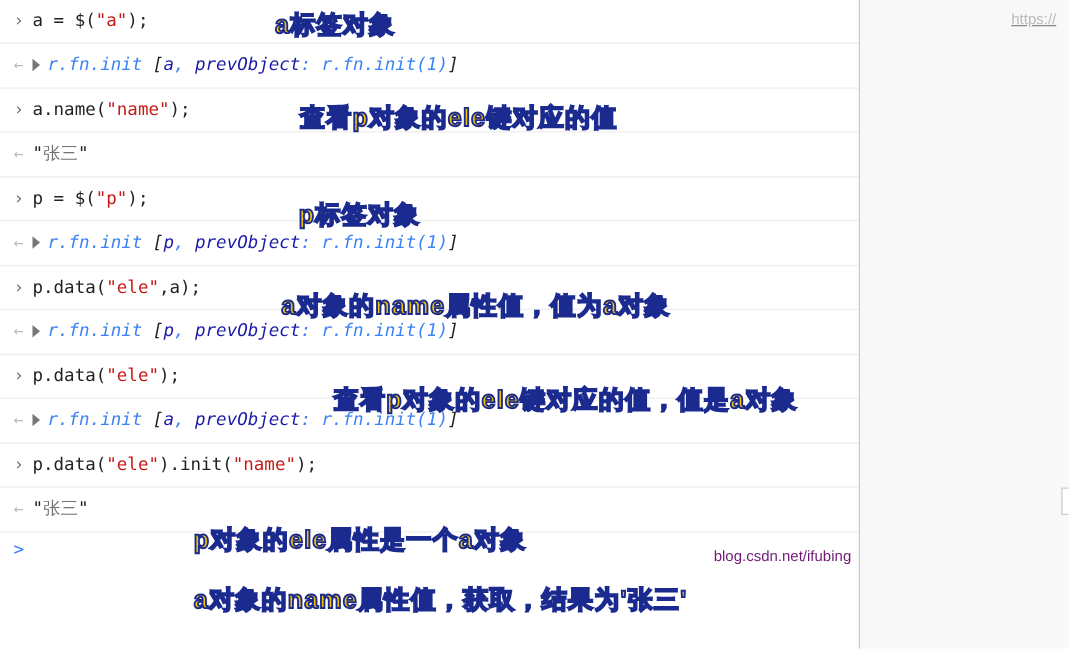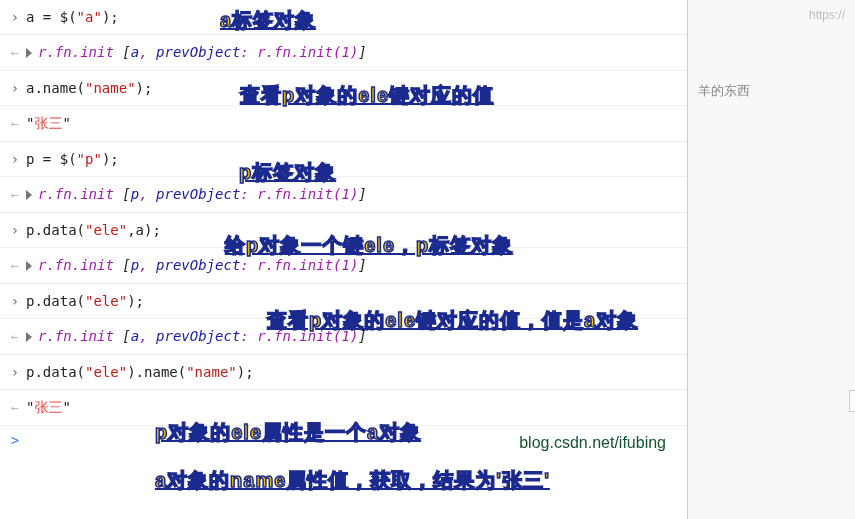--- a/index.html
+++ b/index.html
@@ -21,20 +21,21 @@
       width: 168px;
       float: left;
       background: #f8f8f8;
       height: 519px;
       position: relative;
       border-left: 1px solid #ccc;
       padding: 8px 10px;
       color: #888;
       font-family: sans-serif;
       font-size: 13px;
+      text-decoration: underline;
     }
     .side-url { color: #bbb; font-size: 12px; text-align: right; margin-bottom: 60px;}
     .side-text { color: #888; margin-top: 50px;}
     .row {
       display: flex;
       align-items: flex-start;
       border-bottom: 1px solid #eee;
       padding: 6px 4px 6px 4px;
       min-height: 28px;
       position: relative;
@@ -59,36 +60,35 @@
       width: 0; height: 0;
       border-left: 6px solid #777;
       border-top: 5px solid transparent;
       border-bottom: 5px solid transparent;
       margin-right: 6px;
       vertical-align: middle;
     }
     .tok-plain { color: #222; }
     .tok-string { color: #c41a16; }
     .tok-var { color: #1a1aa6; font-style: italic; }
-    .tok-obj { color: #a21caf; font-style: italic; margin-top: 16px; }
+    .tok-obj { color: #3b82f6; font-style: italic; margin-top: 16px; }
     .tok-bracket { color: #222; font-style: italic;}
-    .tok-result-str { color: #ef4444; }
+    .tok-result-str { color: #737373; }
     .annotation {
       position: absolute;
       font-family: "Microsoft YaHei", "SimHei", sans-serif;
       font-size: 20px;
       font-weight: 900;
       color: #f3c500;
       -webkit-text-stroke: 1.5px #1b2a8f;
       text-stroke: 1.5px #1b2a8f;
       letter-spacing: 1px;
       pointer-events: none;
       z-index: 10;
       line-height: 24px;
-      text-decoration: underline;
     }
     .prompt-row {
       display: flex;
       align-items: center;
       padding: 6px 4px;
     }
     .prompt-row .gutter { color: #367cf1; }
     .regex-badge {
       position: absolute;
       right: -25px;
@@ -96,23 +96,23 @@
       border: 1px solid #ccc;
       background: #fff;
       padding: 2px 6px;
       color: #888;
       font-family: monospace;
       font-size: 14px;
     }
     .watermark {
       position: absolute;
       bottom: 2px;
-      right: 21px;
-      color: #14532d;
-      font-size: 16px;
+      right: 6px;
+      color: #701a75;
+      font-size: 12px;
       font-family: sans-serif;
     }
   </style>
 </head>
 <body>
 
 <div class="main-area">
   <div id="rows-container">
       <div class="row">
         <div class="gutter"><span class="in-arrow">›</span></div>
@@ -149,42 +149,41 @@
       <div class="row">
         <div class="gutter"><span class="in-arrow">›</span></div>
         <div class="content"><span class="tok-plain">p.data(</span><span class="tok-string">"ele"</span><span class="tok-plain">);</span></div>
       </div>
       <div class="row">
         <div class="gutter"><span class="out-arrow">←</span></div>
         <div class="content"><span class="triangle"></span><span class="tok-obj">r.fn.init </span><span class="tok-bracket">[</span><span class="tok-var">a</span><span class="tok-obj">, </span><span class="tok-var">prevObject</span><span class="tok-obj">: r.fn.init(1)</span><span class="tok-bracket">]</span></div>
       </div>
       <div class="row">
         <div class="gutter"><span class="in-arrow">›</span></div>
-        <div class="content"><span class="tok-plain">p.data(</span><span class="tok-string">"ele"</span><span class="tok-plain">).name(</span><span class="tok-string">"name"</span><span class="tok-plain">);</span></div>
+        <div class="content"><span class="tok-plain">p.data(</span><span class="tok-string">"ele"</span><span class="tok-plain">).init(</span><span class="tok-string">"name"</span><span class="tok-plain">);</span></div>
       </div>
       <div class="row">
         <div class="gutter"><span class="out-arrow">←</span></div>
         <div class="content"><span class="tok-plain">"</span><span class="tok-result-str">张三</span><span class="tok-plain">"</span></div>
       </div>
     </div>
 
   <div class="prompt-row">
     <div class="gutter"><span>&gt;</span></div>
     <div class="content"></div>
   </div>
 
   <div id="annotations-container">
       <div class="annotation" style="top: 8px; left: 220px;">a标签对象</div>
       <div class="annotation" style="top: 83px; left: 240px;">查看p对象的ele键对应的值</div>
       <div class="annotation" style="top: 160px; left: 195px; margin-left: 44px;">p标签对象</div>
-      <div class="annotation" style="top: 233px; left: 225px;">给p对象一个键ele，p标签对象</div>
+      <div class="annotation" style="top: 233px; left: 225px;">a对象的name属性值，值为a对象</div>
       <div class="annotation" style="top: 308px; left: 235px; margin-left: 32px;">查看p对象的ele键对应的值，值是a对象</div>
       <div class="annotation" style="top: 420px; left: 155px;">p对象的ele属性是一个a对象</div>
       <div class="annotation" style="top: 468px; left: 155px;">a对象的name属性值，获取，结果为'张三'</div>
     </div>
   <div class="watermark">blog.csdn.net/ifubing</div>
 </div>
 
 <div class="side-area">
   <div class="side-url">https://</div>
-  <div class="side-text">羊的东西</div>
   <div class="regex-badge">/i</div>
 </div>
 
 </body></html>

